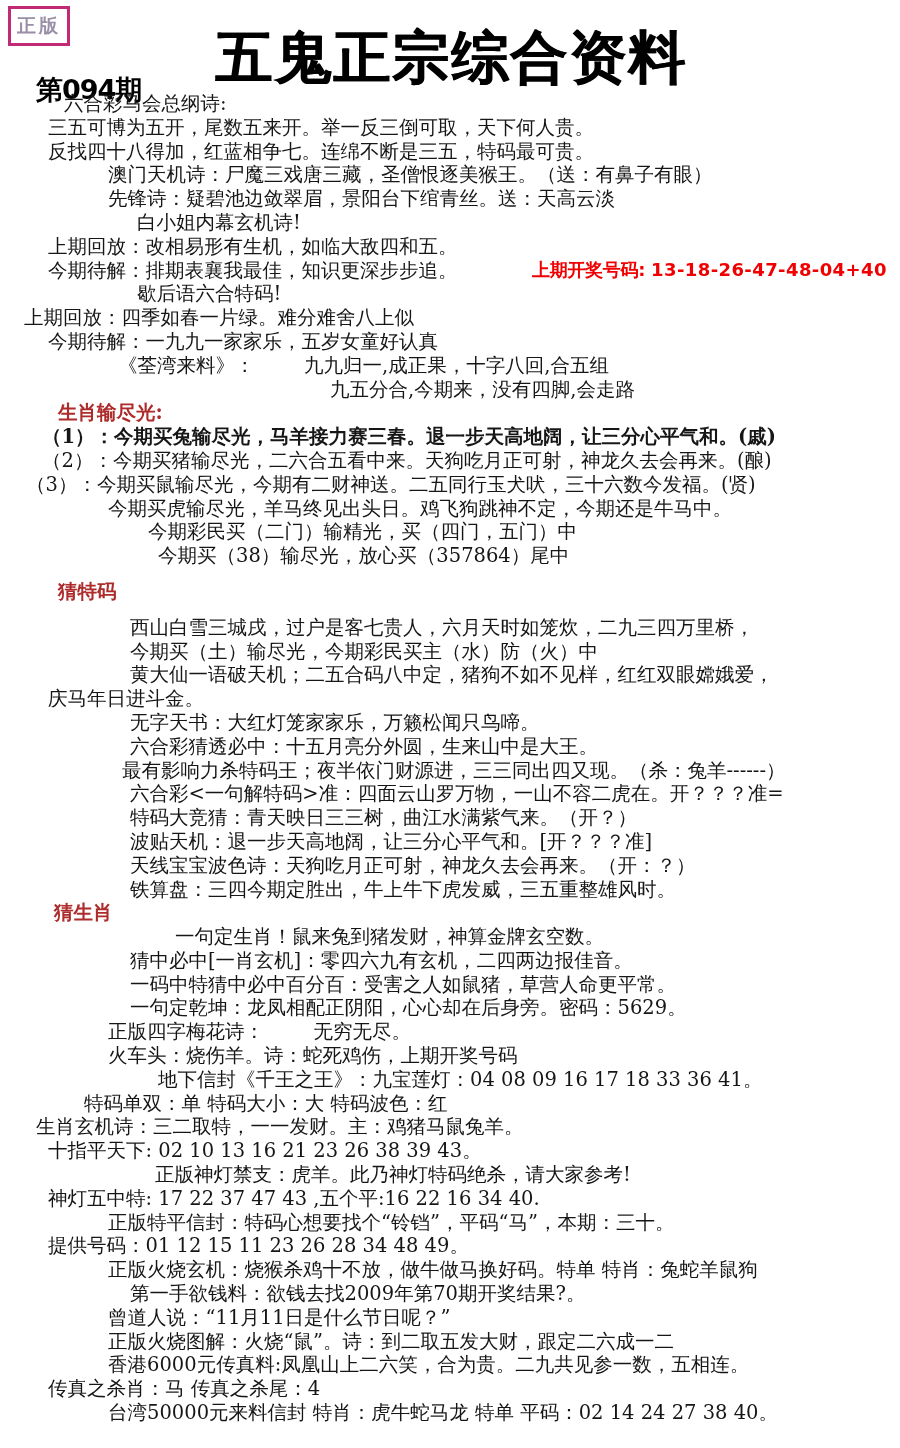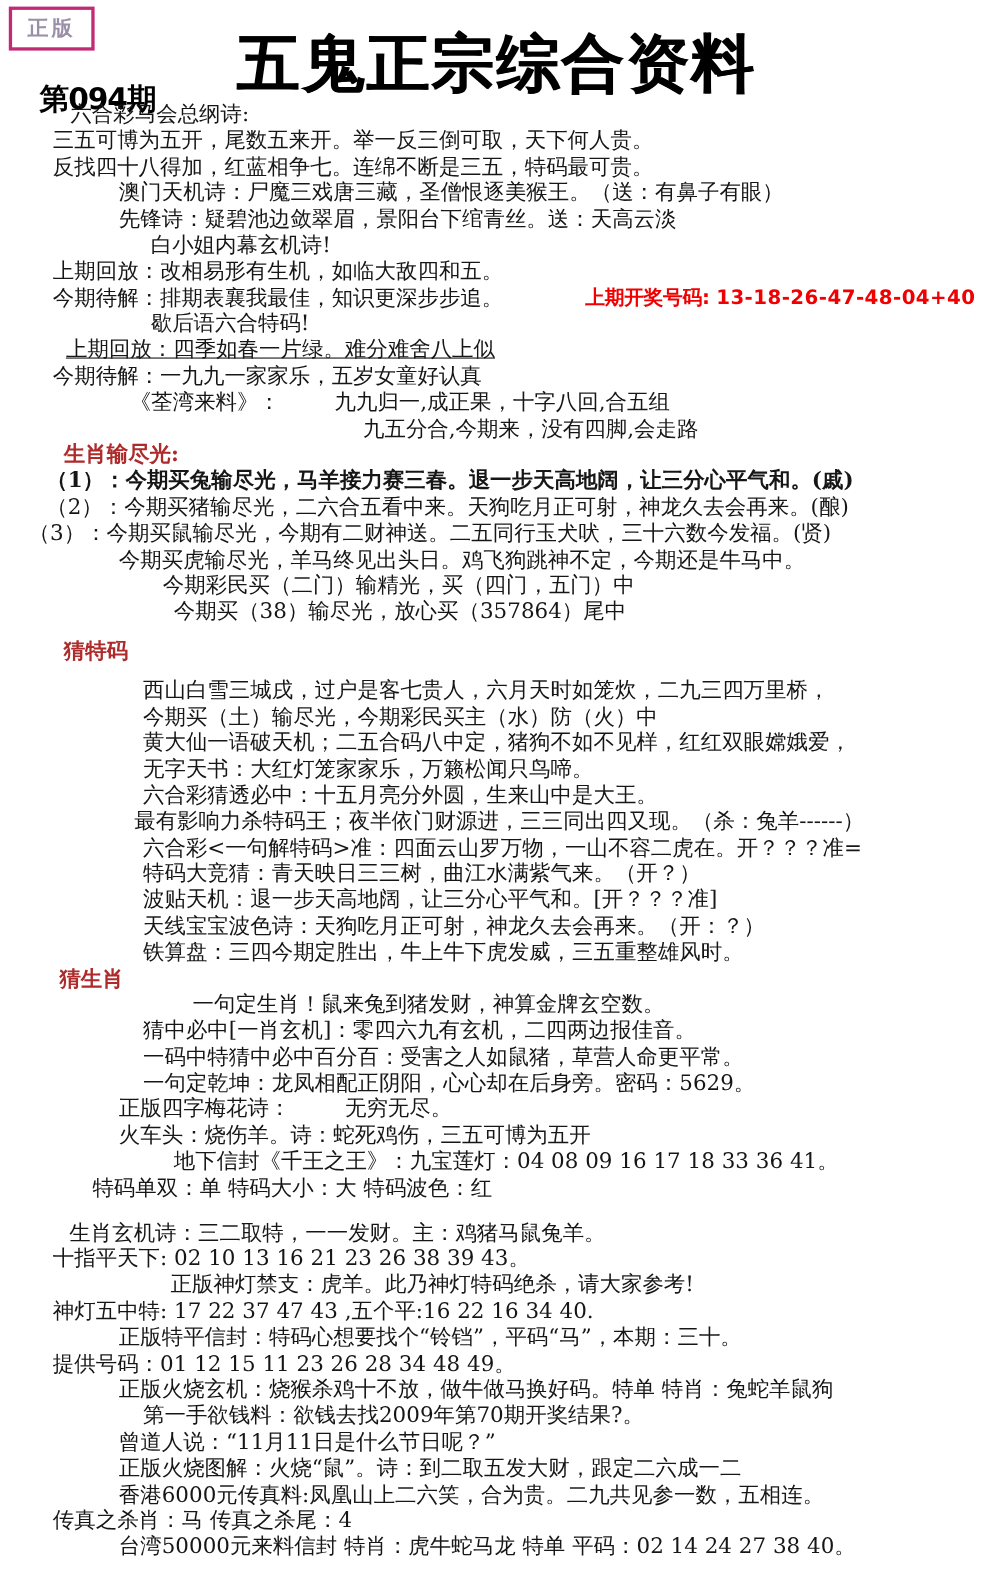--- a/index.html
+++ b/index.html
@@ -21,21 +21,21 @@
     position: relative;
     width: 900px;
     height: 1448px;
   }
 
   
   .badge {
     position: absolute;
     left: 8px;
     top: 6px;
-    width: 78px;
+    width: 62px;
     height: 40px;
     border: 3px solid #c22a76;
     box-sizing: border-box;
     display: flex;
     align-items: center;
     justify-content: center;
     letter-spacing: 3px;
     font-size: 19px;
     font-weight: bold;
     color: #9a8fa6;
@@ -117,55 +117,56 @@
   <div class="doc" id="doc-body">
       <div class="ln" style="padding-left: 64px;">六合彩马会总纲诗:</div>
       <div class="ln" style="padding-left: 48px;">三五可博为五开，尾数五来开。举一反三倒可取，天下何人贵。</div>
       <div class="ln" style="padding-left: 48px;">反找四十八得加，红蓝相争七。连绵不断是三五，特码最可贵。</div>
       <div class="ln" style="padding-left: 108px;">澳门天机诗：尸魔三戏唐三藏，圣僧恨逐美猴王。（送：有鼻子有眼）</div>
       <div class="ln" style="padding-left: 108px;">先锋诗：疑碧池边敛翠眉，景阳台下绾青丝。送：天高云淡</div>
       <div class="ln" style="padding-left: 137px;">白小姐内幕玄机诗!</div>
       <div class="ln" style="padding-left: 48px;">上期回放：改相易形有生机，如临大敌四和五。</div>
       <div class="ln" style="padding-left: 48px;">今期待解：排期表襄我最佳，知识更深步步追。</div>
       <div class="ln" style="padding-left: 137px;">歇后语六合特码!</div>
-      <div class="ln" style="padding-left: 60px; text-decoration: underline;">上期回放：四季如春一片绿。难分难舍八上似</div>
+      <div class="ln" style="padding-left: 24px;">上期回放：四季如春一片绿。难分难舍八上似</div>
       <div class="ln" style="padding-left: 48px;">今期待解：一九九一家家乐，五岁女童好认真</div>
       <div class="ln" style="padding-left: 118px;">《荃湾来料》：        九九归一,成正果，十字八回,合五组</div>
       <div class="ln" style="padding-left: 330px;">九五分合,今期来，没有四脚,会走路</div>
       <div class="ln red" style="padding-left: 58px;">生肖输尽光:</div>
       <div class="ln" style="padding-left: 42px; font-weight: bold;">（1）：今期买兔输尽光，马羊接力赛三春。退一步天高地阔，让三分心平气和。(戚)</div>
       <div class="ln" style="padding-left: 42px;">（2）：今期买猪输尽光，二六合五看中来。天狗吃月正可射，神龙久去会再来。(酿)</div>
       <div class="ln" style="padding-left: 26px;">（3）：今期买鼠输尽光，今期有二财神送。二五同行玉犬吠，三十六数今发福。(贤)</div>
       <div class="ln" style="padding-left: 108px;">今期买虎输尽光，羊马终见出头日。鸡飞狗跳神不定，今期还是牛马中。</div>
       <div class="ln" style="padding-left: 148px;">今期彩民买（二门）输精光，买（四门，五门）中</div>
       <div class="ln" style="padding-left: 158px;">今期买（38）输尽光，放心买（357864）尾中</div>
       <div class="ln gap"></div>
       <div class="ln red" style="padding-left: 58px;">猜特码</div>
       <div class="ln gap"></div>
       <div class="ln" style="padding-left: 130px;">西山白雪三城戌，过户是客七贵人，六月天时如笼炊，二九三四万里桥，</div>
       <div class="ln" style="padding-left: 130px;">今期买（土）输尽光，今期彩民买主（水）防（火）中</div>
       <div class="ln" style="padding-left: 130px;">黄大仙一语破天机；二五合码八中定，猪狗不如不见样，红红双眼嫦娥爱，</div>
+      <div class="ln" style="padding-left: 48px;">庆马年日进斗金。</div>
       <div class="ln" style="padding-left: 130px;">无字天书：大红灯笼家家乐，万籁松闻只鸟啼。</div>
       <div class="ln" style="padding-left: 130px;">六合彩猜透必中：十五月亮分外圆，生来山中是大王。</div>
       <div class="ln" style="padding-left: 122px;">最有影响力杀特码王；夜半依门财源进，三三同出四又现。（杀：兔羊------）</div>
       <div class="ln" style="padding-left: 130px;">六合彩&lt;一句解特码&gt;准：四面云山罗万物，一山不容二虎在。开？？？准=</div>
       <div class="ln" style="padding-left: 130px;">特码大竞猜：青天映日三三树，曲江水满紫气来。（开？）</div>
       <div class="ln" style="padding-left: 130px;">波贴天机：退一步天高地阔，让三分心平气和。[开？？？准]</div>
       <div class="ln" style="padding-left: 130px;">天线宝宝波色诗：天狗吃月正可射，神龙久去会再来。（开：？）</div>
       <div class="ln" style="padding-left: 130px;">铁算盘：三四今期定胜出，牛上牛下虎发威，三五重整雄风时。</div>
       <div class="ln red" style="padding-left: 54px;">猜生肖</div>
       <div class="ln" style="padding-left: 175px;">一句定生肖！鼠来兔到猪发财，神算金牌玄空数。</div>
       <div class="ln" style="padding-left: 130px;">猜中必中[一肖玄机]：零四六九有玄机，二四两边报佳音。</div>
       <div class="ln" style="padding-left: 130px;">一码中特猜中必中百分百：受害之人如鼠猪，草营人命更平常。</div>
       <div class="ln" style="padding-left: 130px;">一句定乾坤：龙凤相配正阴阳，心心却在后身旁。密码：5629。</div>
       <div class="ln" style="padding-left: 108px;">正版四字梅花诗：        无穷无尽。</div>
-      <div class="ln" style="padding-left: 108px;">火车头：烧伤羊。诗：蛇死鸡伤，三五可博为五开</div>
+      <div class="ln" style="padding-left: 108px;">火车头：烧伤羊。诗：蛇死鸡伤，上期开奖号码</div>
       <div class="ln" style="padding-left: 158px;">地下信封《千王之王》：九宝莲灯：04 08 09 16 17 18 33 36 41。</div>
       <div class="ln" style="padding-left: 48px; margin-left: 36px;">特码单双：单 特码大小：大 特码波色：红</div>
-      <div class="ln" style="padding-left: 63px; margin-top: 17px;">生肖玄机诗：三二取特，一一发财。主：鸡猪马鼠兔羊。</div>
+      <div class="ln" style="padding-left: 36px;">生肖玄机诗：三二取特，一一发财。主：鸡猪马鼠兔羊。</div>
       <div class="ln" style="padding-left: 48px;">十指平天下: 02 10 13 16 21 23 26 38 39 43。</div>
       <div class="ln" style="padding-left: 155px;">正版神灯禁支：虎羊。此乃神灯特码绝杀，请大家参考!</div>
       <div class="ln" style="padding-left: 48px;">神灯五中特: 17 22 37 47 43 ,五个平:16 22 16 34 40.</div>
       <div class="ln" style="padding-left: 108px;">正版特平信封：特码心想要找个“铃铛”，平码“马”，本期：三十。</div>
       <div class="ln" style="padding-left: 48px;">提供号码：01 12 15 11 23 26 28 34 48 49。</div>
       <div class="ln" style="padding-left: 108px;">正版火烧玄机：烧猴杀鸡十不放，做牛做马换好码。特单 特肖：兔蛇羊鼠狗</div>
       <div class="ln" style="padding-left: 130px;">第一手欲钱料：欲钱去找2009年第70期开奖结果?。</div>
       <div class="ln" style="padding-left: 108px;">曾道人说：“11月11日是什么节日呢？”</div>
       <div class="ln" style="padding-left: 108px;">正版火烧图解：火烧“鼠”。诗：到二取五发大财，跟定二六成一二</div>
       <div class="ln" style="padding-left: 108px;">香港6000元传真料:凤凰山上二六笑，合为贵。二九共见参一数，五相连。</div>

